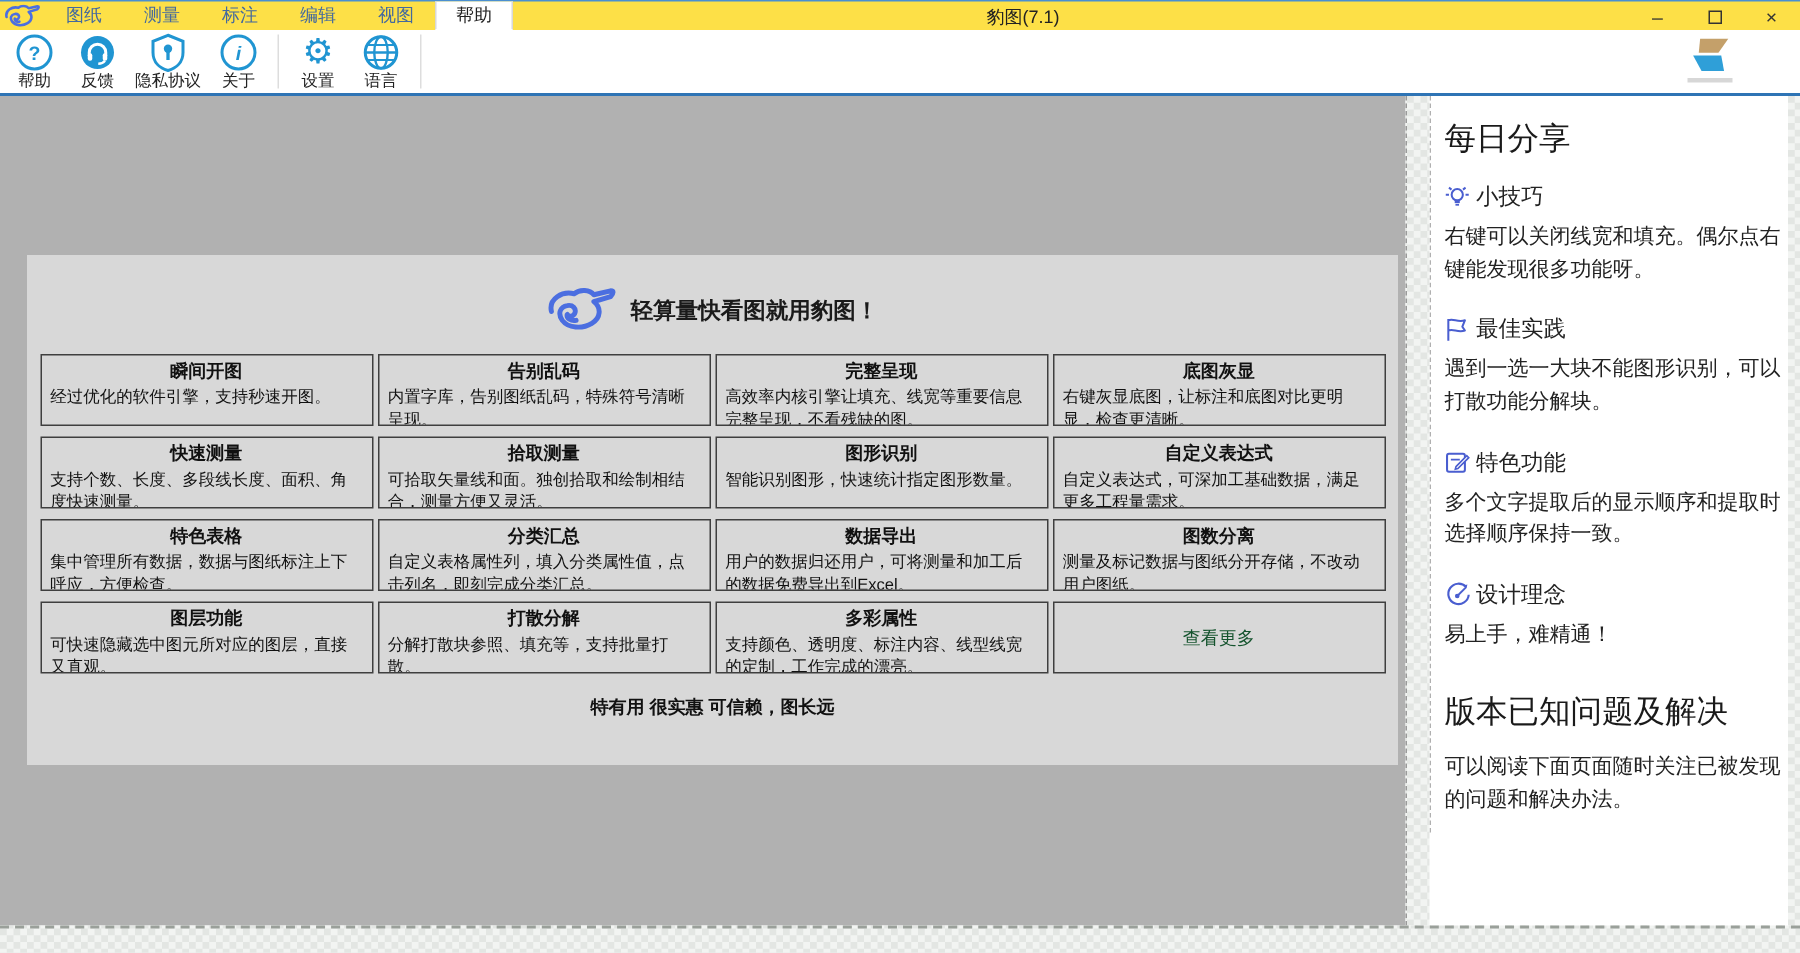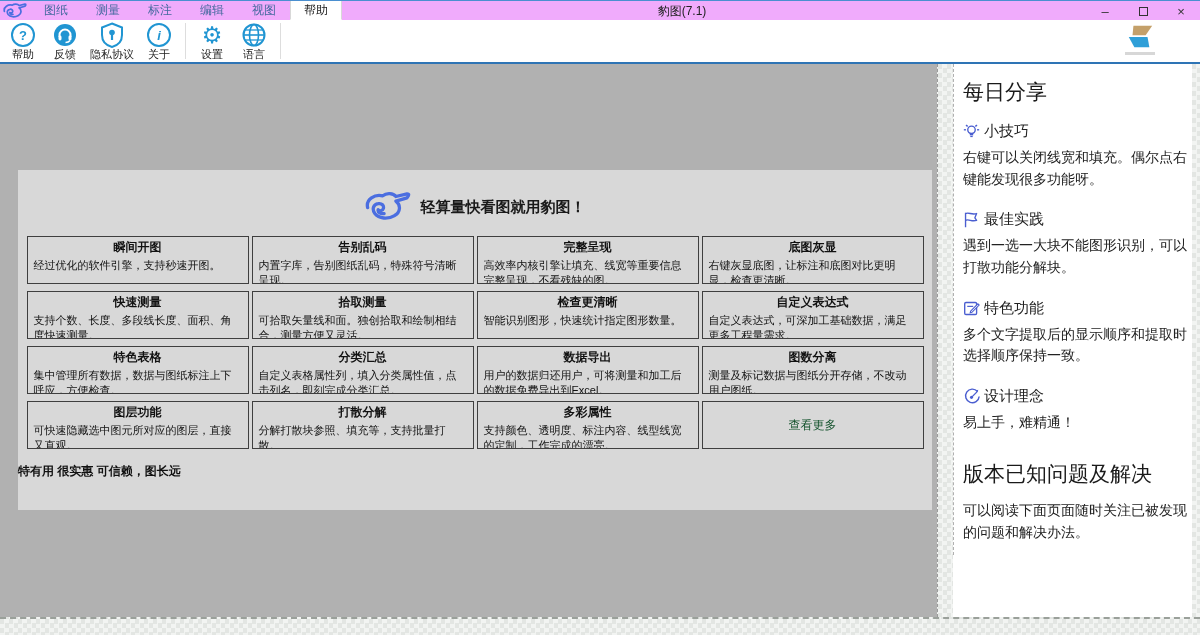--- a/index.html
+++ b/index.html
@@ -1,21 +1,21 @@
 <!DOCTYPE html>
 <html><head>
 <meta charset="utf-8">
 <style>
   * { margin:0; padding:0; box-sizing:border-box; }
   html,body { width:1200px; height:635px; overflow:hidden;
     font-family:"Liberation Sans","DejaVu Sans",sans-serif; background:#fff; }
 
   
   .titlebar { position:absolute; left:0; top:0; width:1200px; height:20px;
-    background:#f0abfc; border-top:1px solid #4a8fd0; display:flex; align-items:stretch; }
+    background:#fde047; border-top:1px solid #4a8fd0; display:flex; align-items:stretch; }
   .app-logo { width:30px; display:flex; align-items:center; justify-content:center; }
   .tabs { display:flex; align-items:stretch; }
   .tab { width:52px; display:flex; align-items:center; justify-content:center;
     font-size:12px; color:#44699e; cursor:default; }
   .tab.active { background:#fff; color:#222; border:1px solid #d8d8d8; border-top:none; border-bottom:1px solid #fff; }
   .win-title { position:absolute; left:682px; top:0; height:20px; transform:translateX(-50%);
     display:flex; align-items:center; font-size:12px; color:#222; }
   .win-controls { position:absolute; right:0; top:0; height:20px; display:flex; }
   .win-btn { width:38px; height:20px; display:flex; align-items:center; justify-content:center;
     font-size:13px; color:#333; }
@@ -42,21 +42,21 @@
   .panel-header { display:flex; align-items:center; justify-content:center; gap:10px;
     padding-top:8px; height:66px; }
   .panel-header .ph-text { font-size:15px; font-weight:bold; color:#1a1a1a; }
   .grid { display:grid; grid-template-columns:repeat(4,222px); grid-auto-rows:48px;
     gap:7px 3px; justify-content:center; }
   .card { border:1px solid #3f3f3f; background:#d8d8d8; padding:2px 6px 1px 6px; overflow:hidden; }
   .card h3 { font-size:12px; font-weight:bold; color:#111; text-align:center; margin-bottom:2px; }
   .card p { font-size:11px; color:#111; line-height:1.35; }
   .card.more { display:flex; align-items:center; justify-content:center; }
   .card.more span { font-size:12px; color:#14532d; }
-  .tagline { font-size:12px; font-weight:bold; color:#111; margin-top:14px; }
+  .tagline { text-align:center; font-size:12px; font-weight:bold; color:#111; margin-top:14px; }
 
   
   .sidebar { position:absolute; left:953px; top:64px; width:239px; height:491px; background:#fff;
     border-left:1px dashed #b0b0b0; padding:14px 0 0 9px; overflow:hidden; }
   .sb-h1 { font-size:21px; color:#1a1a1a; font-weight:500; margin-bottom:16px; }
   .sb-sec { margin-bottom:20px; }
   .sb-sec-title { display:flex; align-items:center; gap:4px; font-size:15px; color:#222; margin-bottom:6px; }
   .sb-sec-text { font-size:14px; color:#222; line-height:1.55; width:236px; }
   .sb-h1.issues { margin-top:26px; margin-bottom:12px; }
   .sb-link { font-size:20px; color:#2e7cd6; margin-top:16px; }
@@ -210,21 +210,21 @@
         </div>
       <div class="card">
           <h3>快速测量</h3>
           <p>支持个数、长度、多段线长度、面积、角度快速测量。</p>
         </div>
       <div class="card">
           <h3>拾取测量</h3>
           <p>可拾取矢量线和面。独创拾取和绘制相结合，测量方便又灵活。</p>
         </div>
       <div class="card">
-          <h3>检查更清晰</h3>
+          <h3>图形识别</h3>
           <p>智能识别图形，快速统计指定图形数量。</p>
         </div>
       <div class="card">
           <h3>自定义表达式</h3>
           <p>自定义表达式，可深加工基础数据，满足更多工程量需求。</p>
         </div>
       <div class="card">
           <h3>特色表格</h3>
           <p>集中管理所有数据，数据与图纸标注上下呼应，方便检查。</p>
         </div>

